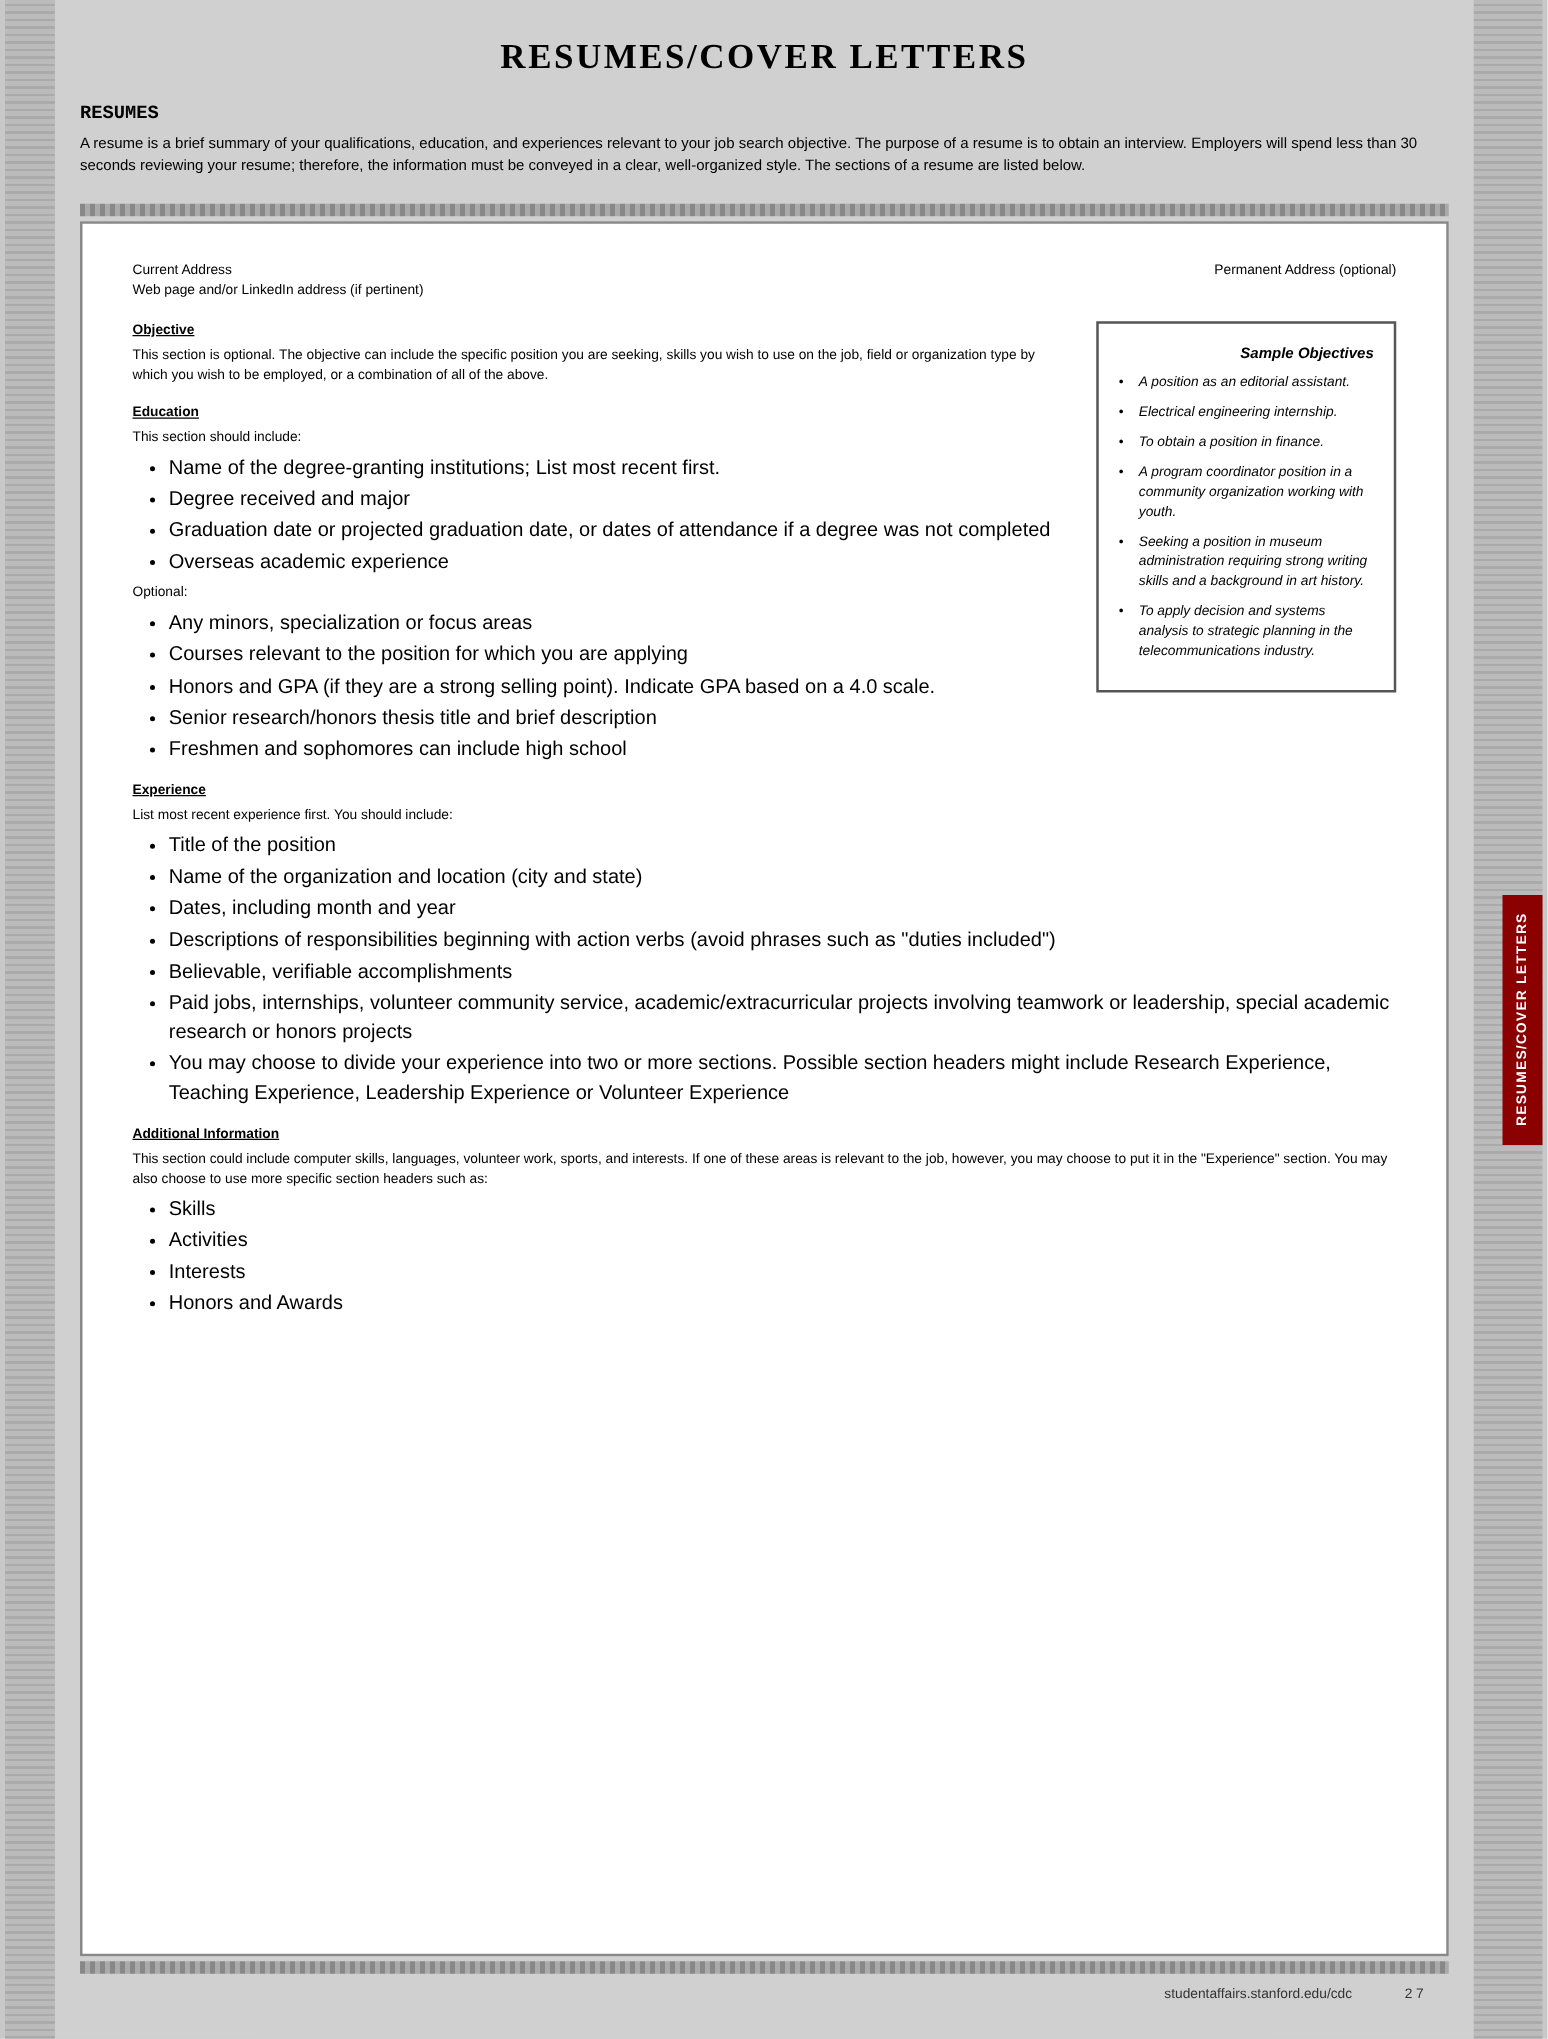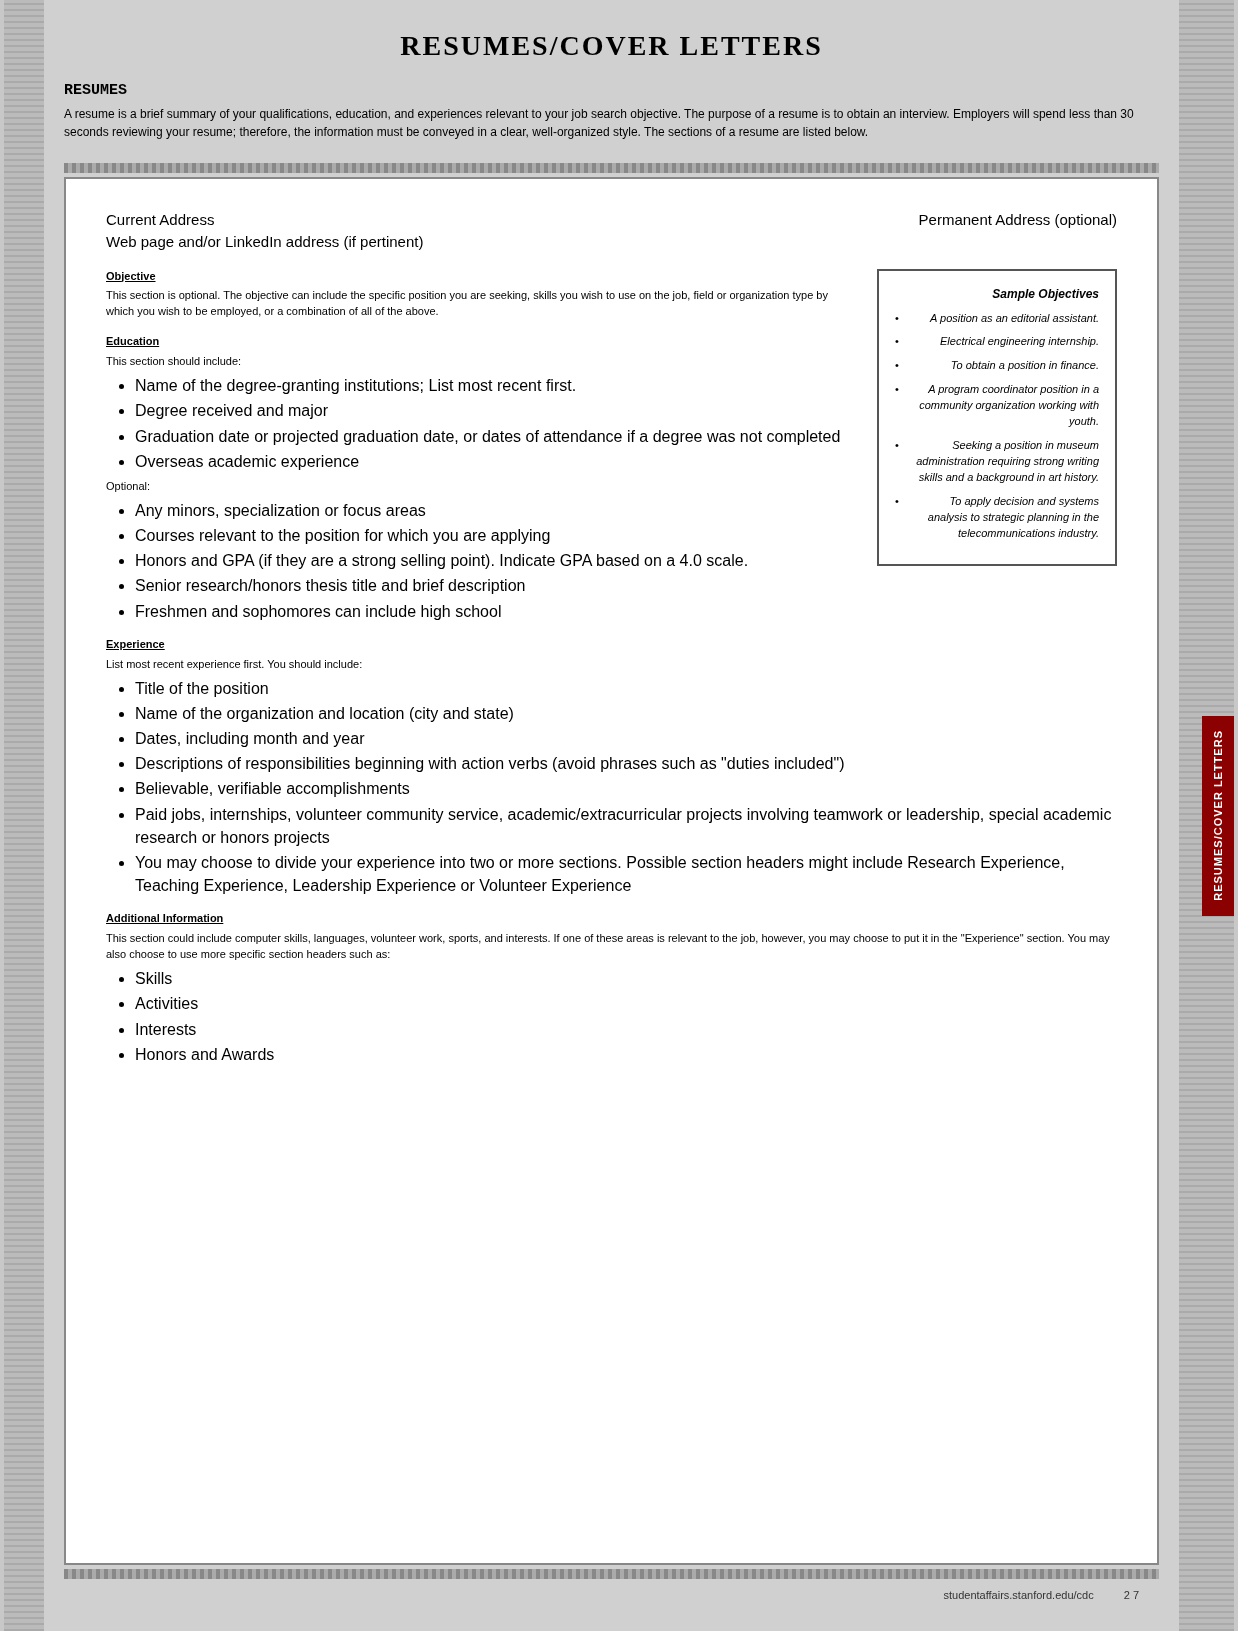--- a/index.html
+++ b/index.html
@@ -126,21 +126,21 @@
     }
 
     .doc-contact {
       font-size: 11px;
     }
 
     .doc-addresses {
       display: flex;
       justify-content: space-between;
       margin-bottom: 16px;
-      font-size: 15px;
+      font-size: 11px;
     }
 
     .doc-section {
       margin-bottom: 14px;
     }
 
     .doc-section-title {
       font-weight: bold;
       font-size: 11px;
       margin-bottom: 4px;
@@ -189,21 +189,20 @@
       font-weight: bold;
       font-style: italic;
       font-size: 12px;
       text-align: right;
       margin-bottom: 8px;
     }
 
     .sample-list {
       list-style: none;
       padding: 0;
-      text-align: right;
     }
 
     .sample-list li {
       font-style: italic;
       margin-bottom: 8px;
       padding-left: 16px;
       position: relative;
       font-size: 11px;
       line-height: 1.45;
     }
@@ -215,21 +214,21 @@
       font-style: normal;
     }
 
     .footer-bar {
       display: flex;
       justify-content: flex-end;
       align-items: center;
       padding: 10px 20px;
       font-size: 11px;
       color: #333;
-      gap: 30px;
+      gap: 42px;
     }
 
     .top-border-bar {
       width: 100%;
       height: 10px;
       background: repeating-linear-gradient(
         90deg,
         #888 0px,
         #888 4px,
         #aaa 4px,

